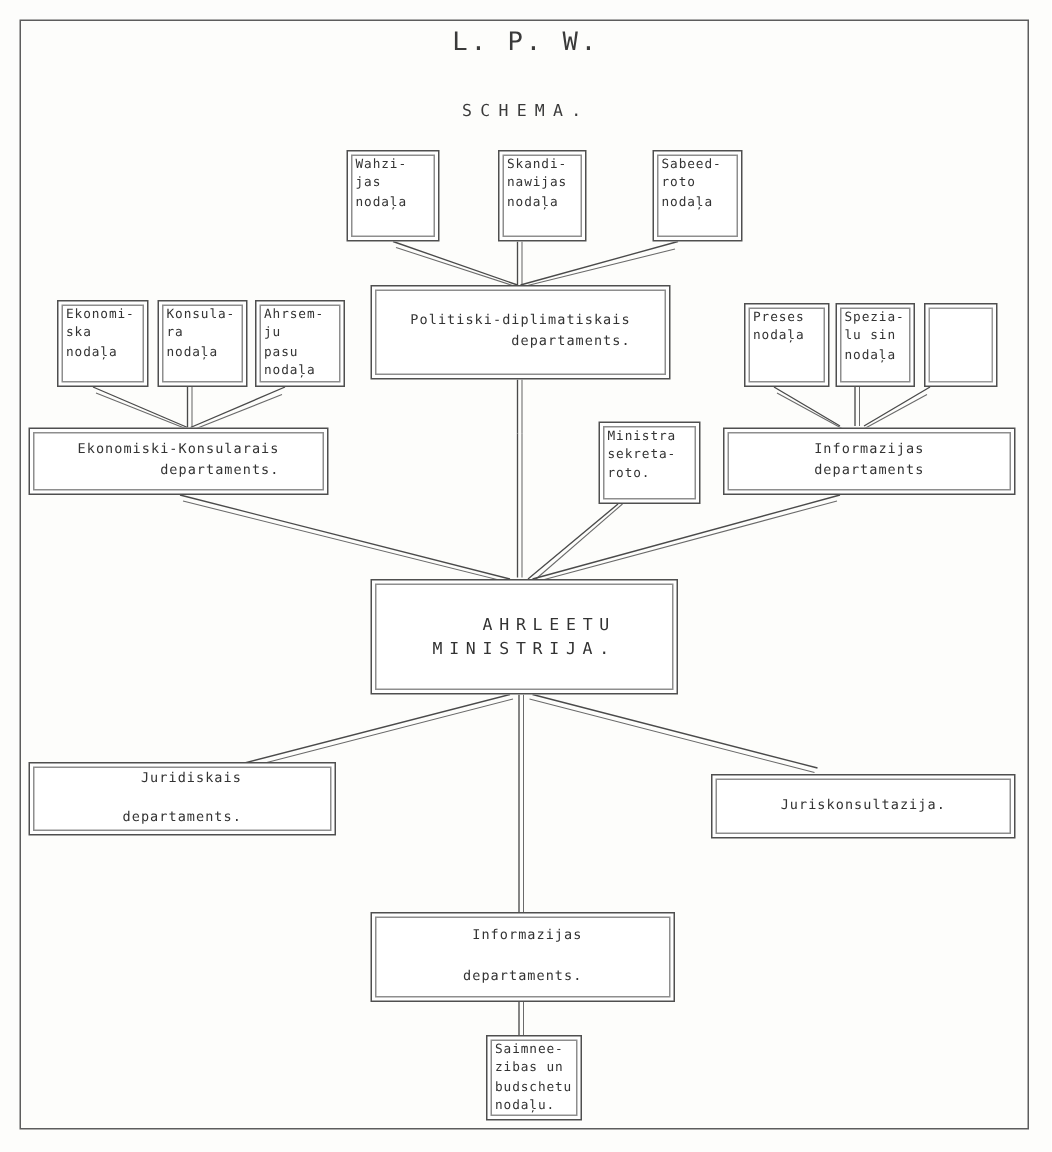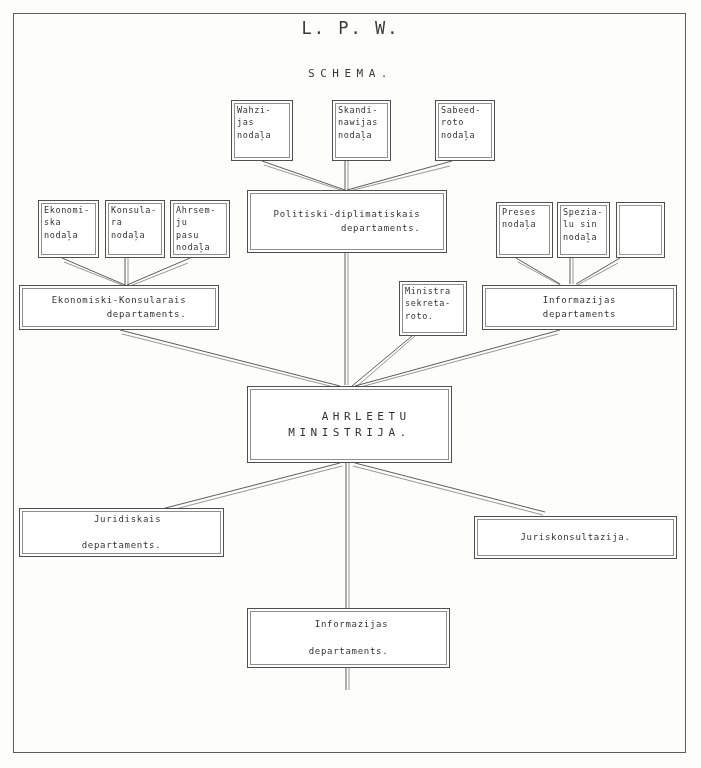--- a/index.html
+++ b/index.html
@@ -238,14 +238,20 @@
   <div class="box box-dept" style="left:474px; top:516px; width:203px; height:43px;">
     <span class="txt">Juriskonsultazija.</span>
   </div>
 
   <div class="box box-dept" style="left:247px; top:608px; width:203px; height:60px;">
     <span class="txt">Informazijas
 
 departaments.</span>
   </div>
 
+  <div class="box box-sm" style="left:312px; top:690px; width:64px; height:57px;">
+    <span class="txt">Saimnee-
+zibas un
+budschetu
+nodaļu.</span>
+  </div>
 
 </div>
 
 </body></html>

